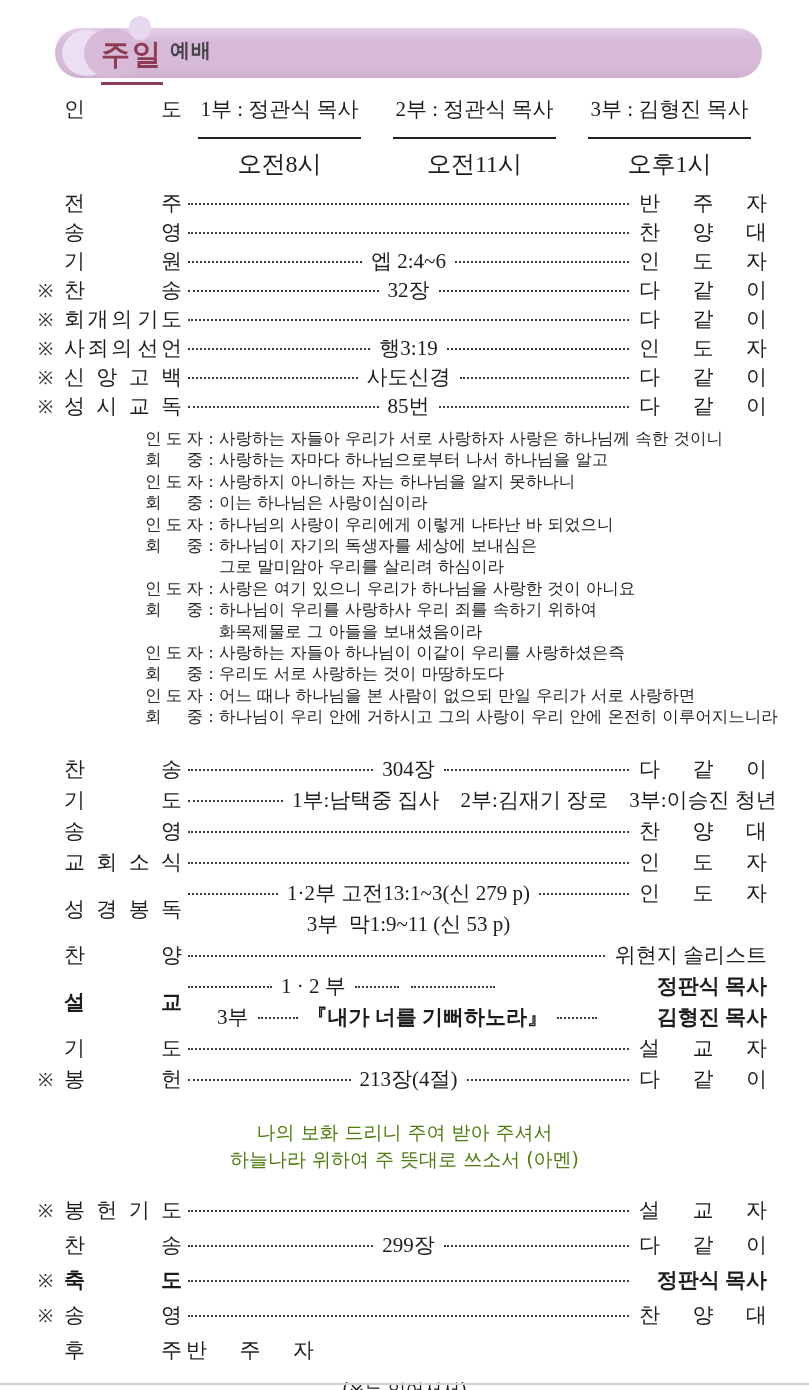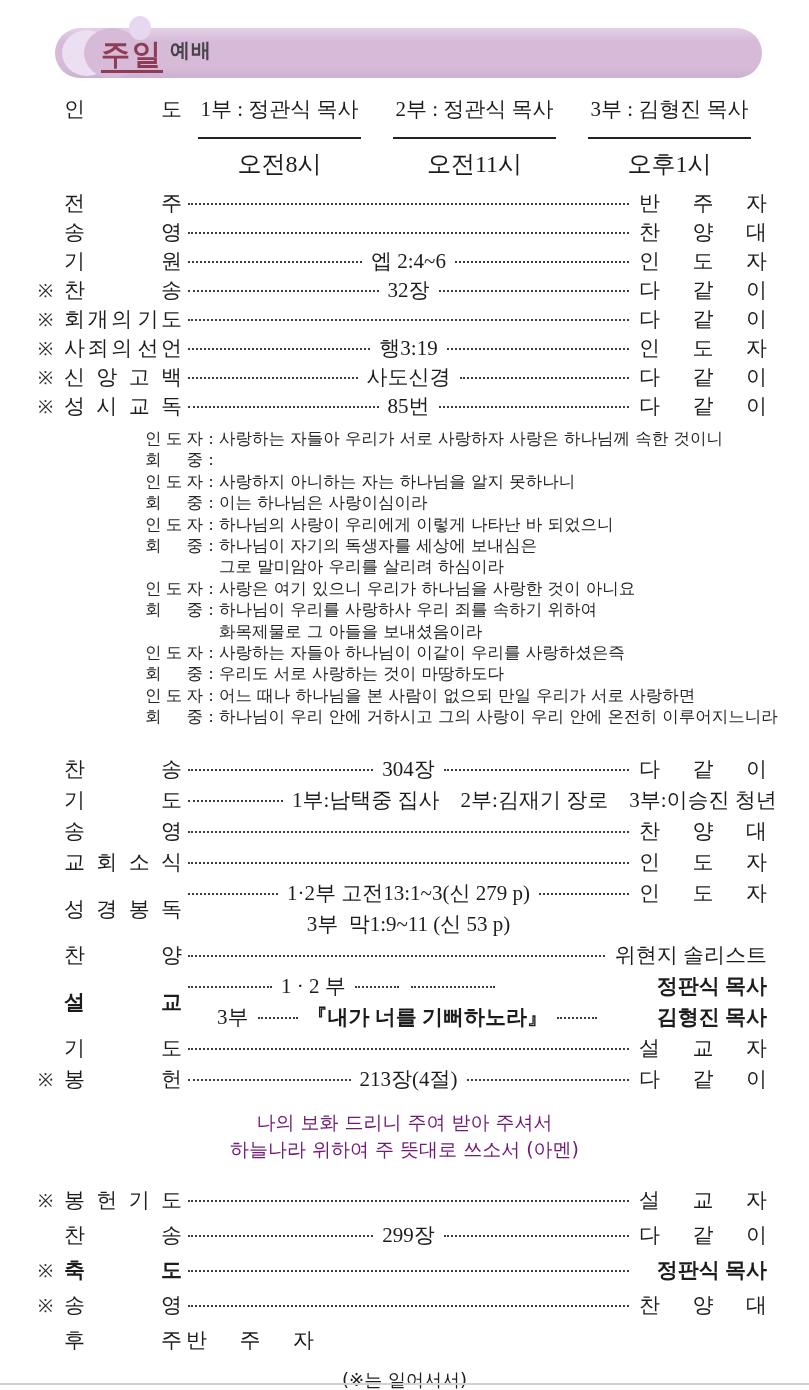--- a/index.html
+++ b/index.html
@@ -6,21 +6,21 @@
   .page{width:809px;height:1390px;position:relative;overflow:hidden;background:#fff;
         color:#1c1c1c;font-family:"Liberation Serif","DejaVu Serif",serif;}
   
   .bar{position:relative;margin:28px 47px 0 55px;height:50px;border-radius:26px;
        background:linear-gradient(180deg,#e3d0e6 0%,#d6bad8 28%,#d6bad8 78%,#ceb1d1 100%);}
   .crescent{position:absolute;left:7px;top:2px;width:50px;height:46px;border-radius:50%;background:#ebdff1;z-index:1;}
   .crescent-cut{position:absolute;left:29px;top:0;width:56px;height:50px;border-radius:50%;background:#d6bad8;z-index:2;}
   .bubble{position:absolute;left:74px;top:-12px;width:22px;height:24px;border-radius:50%;background:#e6d8ee;z-index:2;}
   .title{position:absolute;left:46px;top:7px;z-index:3;white-space:nowrap;}
   .t-main{font-size:29px;font-weight:bold;color:#8e3c56;border-bottom:3px solid #8e3c56;
-          padding-bottom:0;letter-spacing:2px;}
+          padding-bottom:12px;letter-spacing:2px;}
   .t-sub{font-size:20px;font-weight:bold;color:#49424b;vertical-align:7px;letter-spacing:1px;margin-left:7px;}
   
   .leaders{display:flex;margin-top:17px;padding:0 42px 0 38px;align-items:flex-start;font-size:21px;}
   .star{width:26px;flex:none;font-size:18px;color:#2d2d2d;}
   .lbl{width:118px;flex:none;display:flex;justify-content:space-between;}
   .lbl.b{font-weight:bold;}
   .lead-cols{flex:1;display:flex;}
   .lead-col{flex:1;text-align:center;}
   .lead-part{display:inline-block;border-bottom:2px solid #222;padding:0 2px 14px;white-space:pre;}
   .lead-time{margin-top:9px;font-size:24px;}
@@ -46,22 +46,22 @@
   .right.nm{justify-content:flex-end;white-space:pre;}
   
   .reading{margin:8px 30px 0 145px;font-family:"DejaVu Sans","Liberation Sans",sans-serif;
            font-size:16.5px;color:#262626;}
   .r-line{display:flex;line-height:21.4px;}
   .r-sp{width:58px;flex:none;display:flex;justify-content:space-between;}
   .r-col{width:16px;flex:none;text-align:center;}
   .r-col.hide{visibility:hidden;}
   .r-txt{white-space:pre-wrap;}
   
-  .offering{margin-top:14px;text-align:center;font-family:"DejaVu Sans","Liberation Sans",sans-serif;
-            font-size:19px;line-height:27px;color:#701a75;}
+  .offering{margin-top:24px;text-align:center;font-family:"DejaVu Sans","Liberation Sans",sans-serif;
+            font-size:19px;line-height:27px;color:#4d7c0f;}
   .note{margin-top:10px;text-align:center;font-family:"DejaVu Sans","Liberation Sans",sans-serif;font-size:18px;}
   .bottom-line{position:absolute;left:0;right:0;bottom:5px;height:2px;background:#ccd2d7;}
 </style>
 </head>
 <body>
 
 <div class="page">
 
   <div class="bar">
     <div class="crescent"></div>
@@ -278,20 +278,21 @@
         </span>
         <span class="r-col">:</span>
         <span class="r-txt">사랑하는 자들아 우리가 서로 사랑하자 사랑은 하나님께 속한 것이니</span>
       </div>
       <div class="r-line">
         <span class="r-sp">
           <span>회</span>
           <span>중</span>
         </span>
         <span class="r-col">:</span>
+        <span class="r-txt">사랑하는 자마다 하나님으로부터 나서 하나님을 알고</span>
       </div>
       <div class="r-line">
         <span class="r-sp">
           <span>인</span>
           <span>도</span>
           <span>자</span>
         </span>
         <span class="r-col">:</span>
         <span class="r-txt">사랑하지 아니하는 자는 하나님을 알지 못하나니</span>
       </div>

